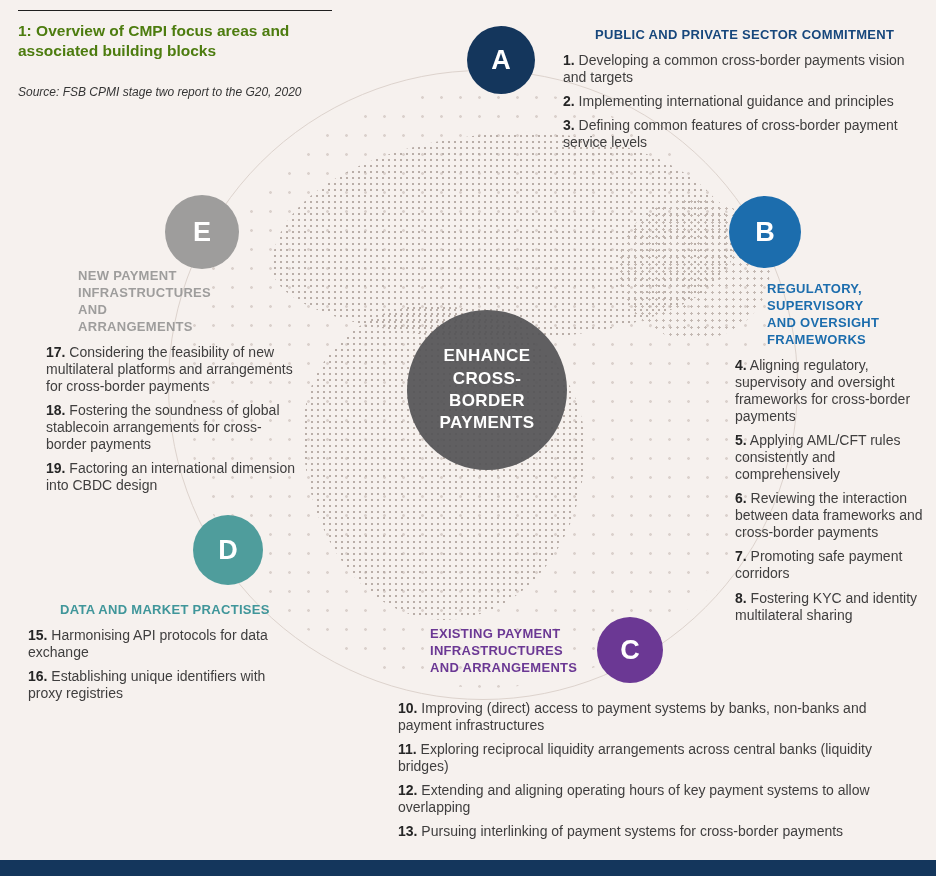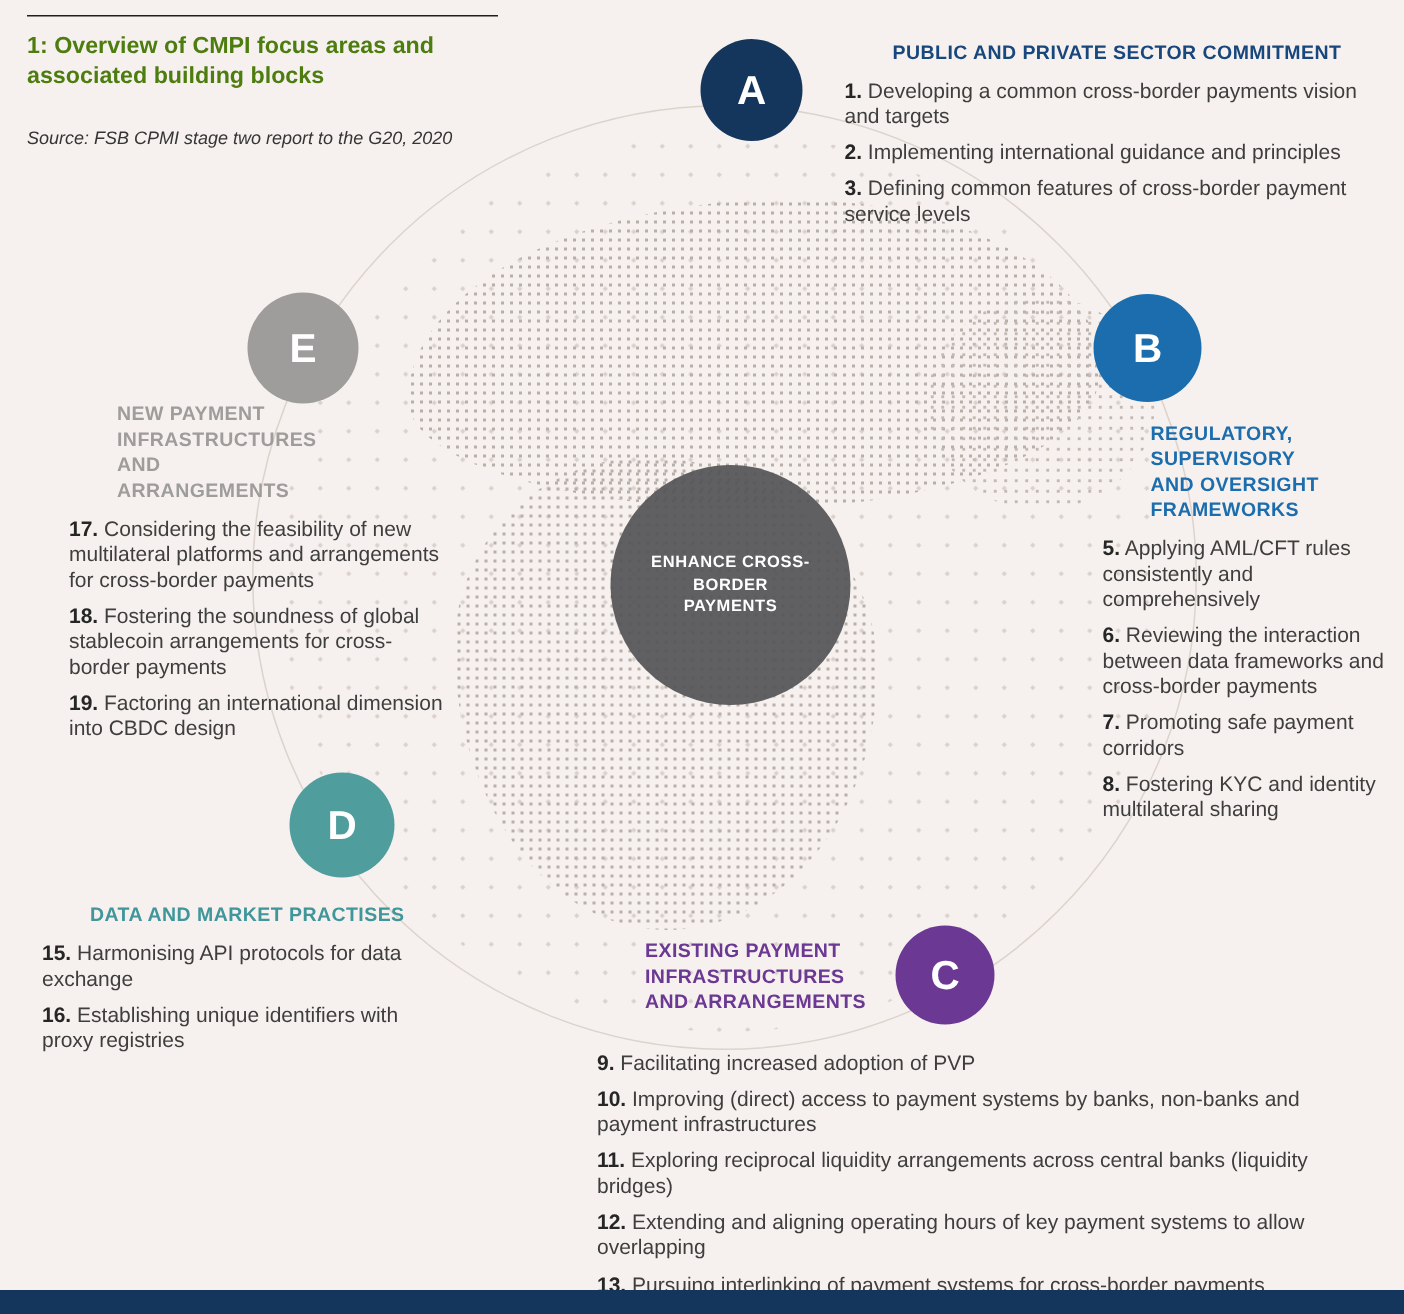--- a/index.html
+++ b/index.html
@@ -52,21 +52,21 @@
     border:1px solid #ddd3cd; border-radius:50%; pointer-events:none;
   }
 
   
   .center-circle{
     position:absolute; left:407px; top:310px; width:160px; height:160px;
     border-radius:50%; background:rgba(84,84,86,.93);
     display:flex; align-items:center; justify-content:center; text-align:center;
   }
   .center-circle .label{
-    width:116px; color:#ffffff; font-weight:bold; font-size:11px;
+    width:116px; color:#ffffff; font-weight:bold; font-size:17px;
     letter-spacing:.4px; line-height:1.32;
   }
 
   
   .letter-circle{
     position:absolute; border-radius:50%; color:#fff;
     display:flex; align-items:center; justify-content:center;
     font-weight:bold; font-size:27px;
   }
   .lc-a{ left:467px; top:26px;  width:68px; height:68px; background:#14365c; }
@@ -151,20 +151,24 @@
         <span class="num">3.</span>
         <span class="txt">Defining common features of cross-border payment service levels</span>
       </div>
     </div>
   </section>
 
   <section class="block-b">
     <div class="sec-heading h-b">REGULATORY, SUPERVISORY AND OVERSIGHT FRAMEWORKS</div>
     <div class="items">
       <div class="item">
+        <span class="num">4.</span>
+        <span class="txt">Aligning regulatory, supervisory and oversight frameworks for cross-border payments</span>
+      </div>
+      <div class="item">
         <span class="num">5.</span>
         <span class="txt">Applying AML/CFT rules consistently and comprehensively</span>
       </div>
       <div class="item">
         <span class="num">6.</span>
         <span class="txt">Reviewing the interaction between data frameworks and cross-border payments</span>
       </div>
       <div class="item">
         <span class="num">7.</span>
         <span class="txt">Promoting safe payment corridors</span>
@@ -175,24 +179,20 @@
       </div>
     </div>
   </section>
 
   <div class="block-c-heading">
     <div class="sec-heading h-c">EXISTING PAYMENT INFRASTRUCTURES AND ARRANGEMENTS</div>
   </div>
   <section class="block-c-items">
     <div class="items">
       <div class="item">
-        <span class="num">9.</span>
-        <span class="txt">Facilitating increased adoption of PVP</span>
-      </div>
-      <div class="item">
         <span class="num">10.</span>
         <span class="txt">Improving (direct) access to payment systems by banks, non-banks and payment infrastructures</span>
       </div>
       <div class="item">
         <span class="num">11.</span>
         <span class="txt">Exploring reciprocal liquidity arrangements across central banks (liquidity bridges)</span>
       </div>
       <div class="item">
         <span class="num">12.</span>
         <span class="txt">Extending and aligning operating hours of key payment systems to allow overlapping</span>

